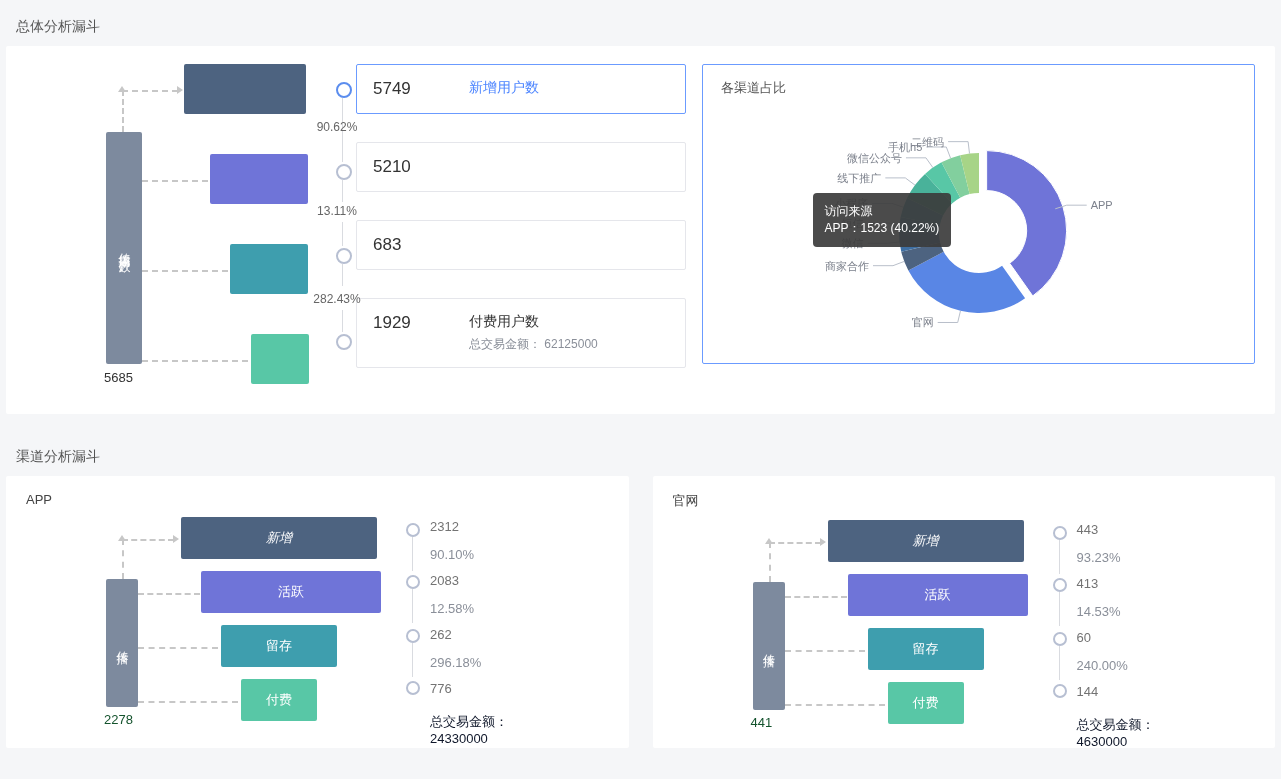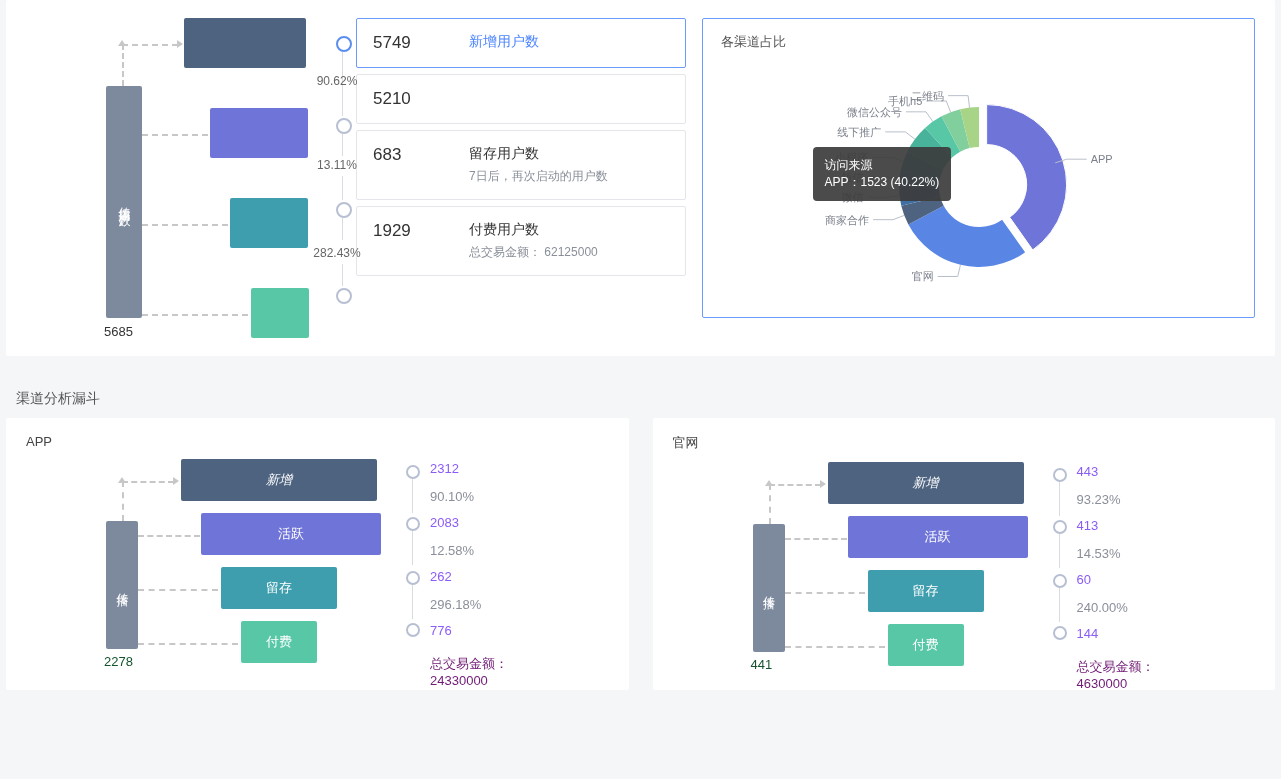--- a/index.html
+++ b/index.html
@@ -22,21 +22,21 @@
   .arrow-r{position:absolute;width:0;height:0;border-top:4px solid transparent;border-bottom:4px solid transparent;border-left:6px solid #c7c7c7;}
   .arrow-u{position:absolute;width:0;height:0;border-left:4px solid transparent;border-right:4px solid transparent;border-bottom:6px solid #c7c7c7;}
   
   .tl{position:absolute;left:302px;top:0;width:30px;height:320px;}
   .tl .dot{position:absolute;left:8px;width:12px;height:12px;border:2px solid #b7bfd2;background:#fff;border-radius:50%;}
   .tl .dot.sel{border-color:#5b8dee;}
   .tl .line{position:absolute;left:14px;width:1px;background:#d9dbe0;}
   .tl .rate{position:absolute;left:-26px;width:70px;font-size:12px;color:#666;text-align:center;}
   
   .metric-col{width:330px;}
-  .metric-card{border:1px solid #e5e6eb;border-radius:2px;padding:14px 16px;margin-bottom:6px;display:flex;align-items:flex-start;}
+  .metric-card{border:1px solid #e5e6eb;border-radius:2px;padding:14px 16px;margin-bottom:28px;display:flex;align-items:flex-start;}
   .metric-card.active{border:1px solid #6b9bff;}
   .metric-val{width:96px;font-size:17px;color:#333;font-weight:500;}
   .metric-info .t{font-size:14px;color:#333;}
   .metric-card.active .metric-info .t{color:#4b84ff;}
   .metric-info .s{font-size:12px;color:#8a8f99;margin-top:4px;line-height:1.5;}
   
   .pie-panel{flex:1;border:1px solid #6b9bff;border-radius:2px;margin-left:16px;padding:14px 18px;position:relative;height:300px;box-sizing:border-box;}
   .pie-title{font-size:13px;color:#555;margin-bottom:6px;}
   .pie-wrap{position:relative;width:460px;height:260px;margin:0 auto;}
   svg text{font-size:11px;fill:#7c818c;}
@@ -51,28 +51,29 @@
   .ch-spread-val{position:absolute;left:78px;top:195px;font-size:13px;color:#14532d;}
   .ch-bar{position:absolute;height:42px;border-radius:2px;color:#fff;display:flex;align-items:center;justify-content:center;font-size:13px;}
   .cb1{left:155px;top:0;width:196px;background:#4d6380;font-style:italic;}
   .cb2{left:175px;top:54px;width:180px;background:#6f74d8;}
   .cb3{left:195px;top:108px;width:116px;background:#3e9eae;}
   .cb4{left:215px;top:162px;width:76px;background:#58c7a6;}
   .ch-nums{margin-left:90px;font-size:13px;color:#555;position:relative;width:190px;}
   .ch-nums .row2{position:absolute;left:24px;}
   .ch-nums .dot{position:absolute;left:0;width:10px;height:10px;border:2px solid #b7bfd2;background:#fff;border-radius:50%;}
   .ch-nums .vline{position:absolute;left:6px;width:1px;background:#d9dbe0;}
-  .ch-nums .val{color:#8b5cf6;}
+  .ch-nums .val{color:#737373;}
   .ch-nums .pct{color:#8a8f99;}
-  .ch-total{color:#701a75;}
+  .ch-total{color:#0f172a;}
 </style>
 </head>
 <body>
 <div class="page">
 
+<div class="section-title">总体分析漏斗</div>
 <div class="card">
  <div class="ov">
 
   <div class="funnel-area">
     <div class="spread-bar">传播用户数</div>
     <div class="spread-val">5685</div>
 
     <div class="dash-v" style="left:96px;top:26px;height:42px;"></div>
     <div class="arrow-u" style="left:92px;top:22px;"></div>
     <div class="dash-h" style="left:96px;top:26px;width:56px;"></div>
@@ -108,24 +109,20 @@
       <div class="metric-val">5749</div>
       <div class="metric-info">
               <div class="t">新增用户数</div>
             </div>
     </div>
     <div class="metric-card">
       <div class="metric-val">5210</div>
     </div>
     <div class="metric-card">
       <div class="metric-val">683</div>
-      <div class="metric-info">
-              <div class="t">留存用户数</div>
-              <div class="s">7日后，再次启动的用户数</div>
-            </div>
     </div>
     <div class="metric-card">
       <div class="metric-val">1929</div>
       <div class="metric-info">
               <div class="t">付费用户数</div>
               <div class="s">总交易金额：  62125000</div>
             </div>
     </div>
   </div>
 

